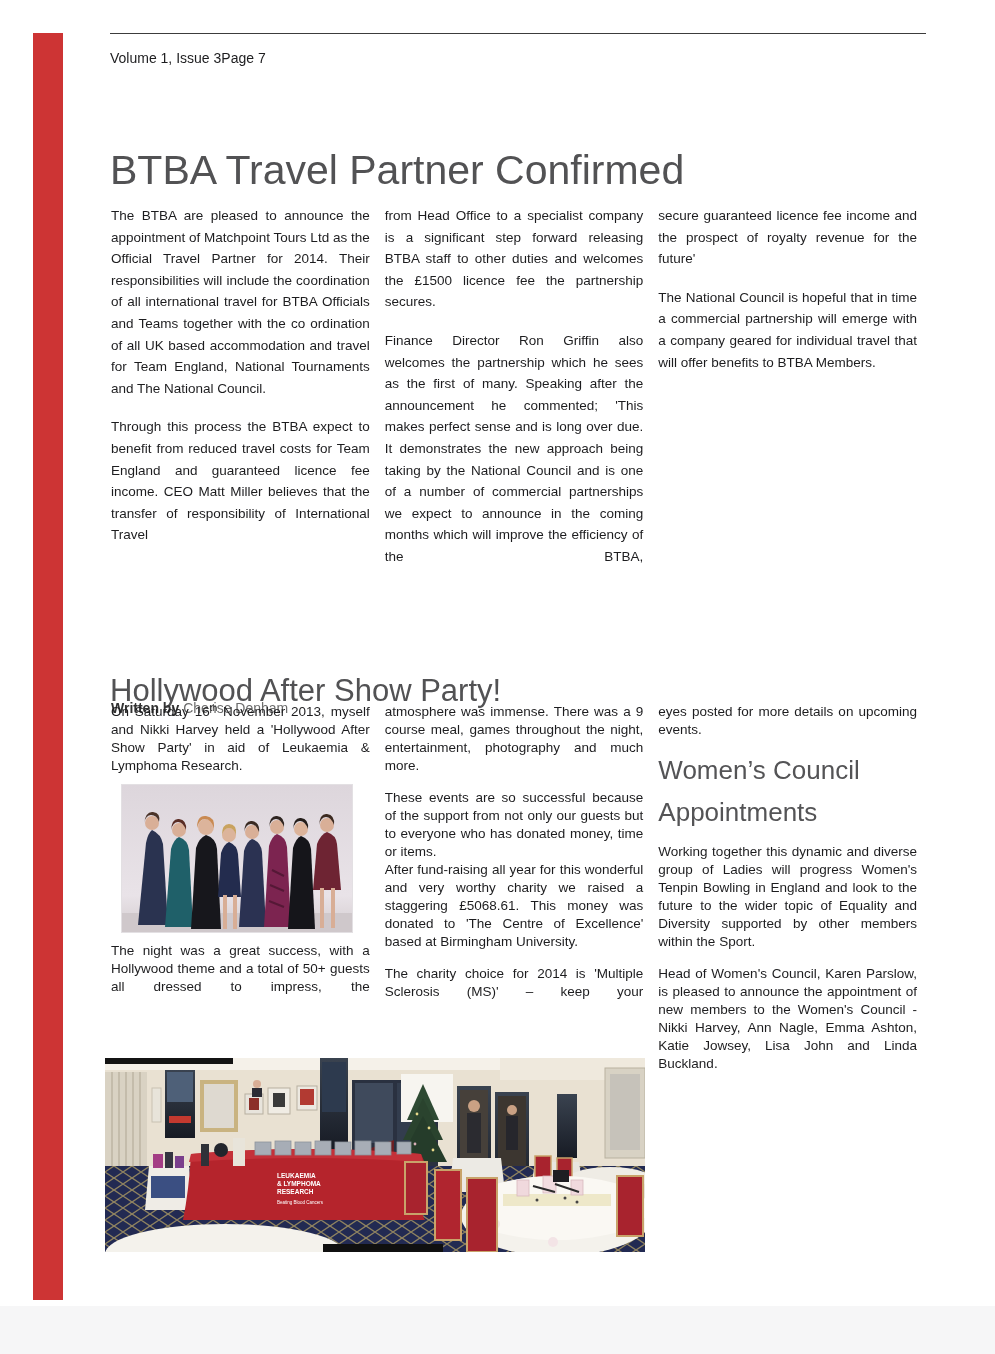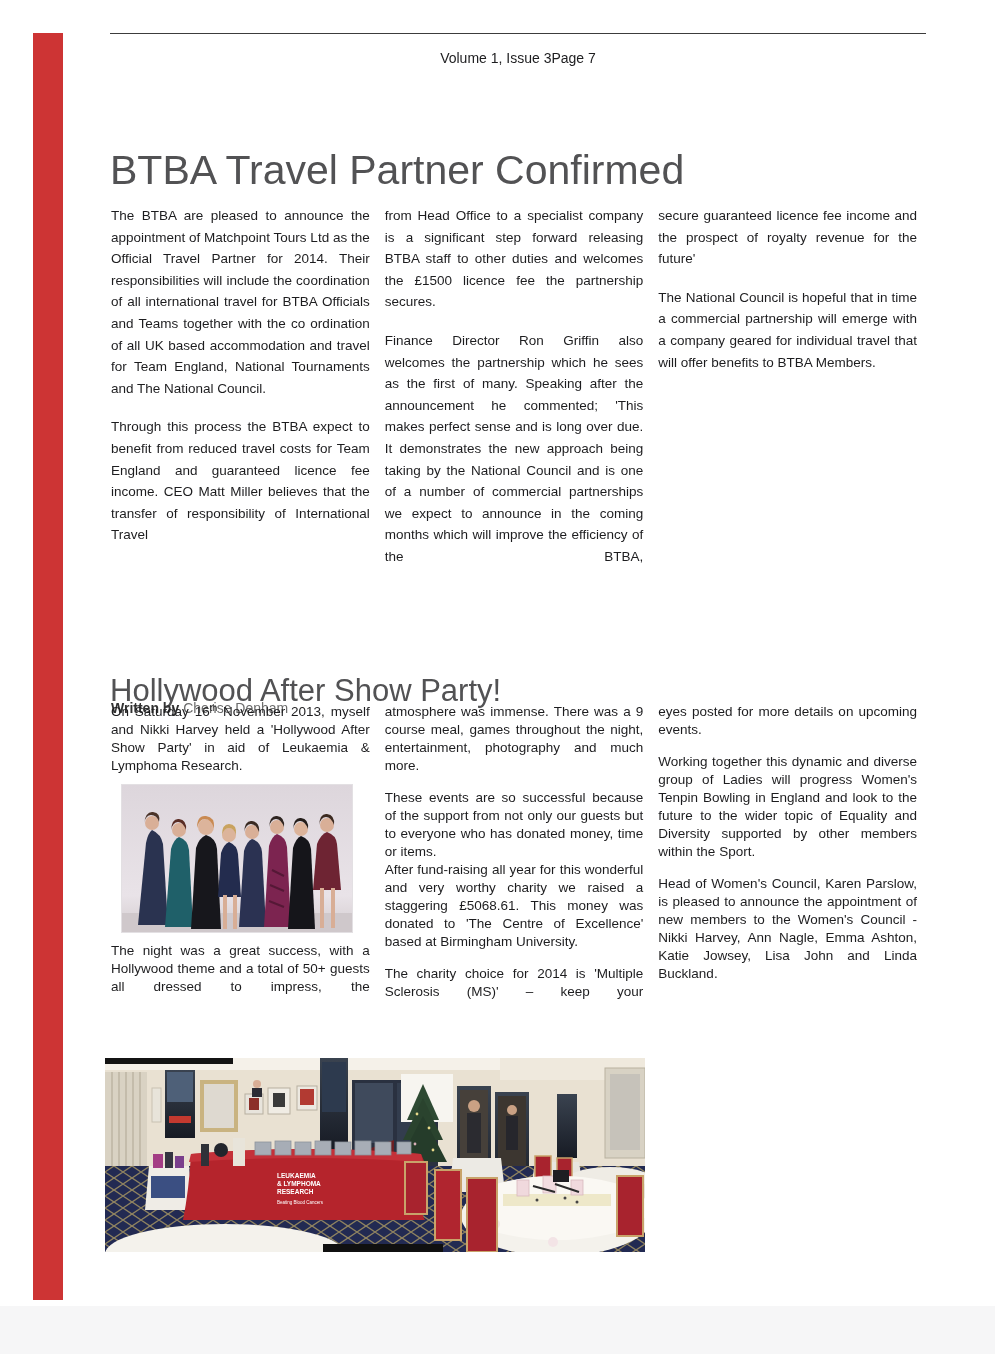--- a/index.html
+++ b/index.html
@@ -18,21 +18,21 @@
   .bottom-strip{
     position:absolute;left:0;top:1306px;width:995px;height:48px;
     background:#f6f6f7;
   }
   .header-rule{
     position:absolute;left:110px;top:33px;width:816px;height:0;
     border-top:1.5px solid #3c3c3c;
   }
   .header-row{
     position:absolute;left:110px;top:50px;width:816px;
-    display:flex;justify-content:center;
+    display:flex;justify-content:flex-start;
     font-size:14px;color:#1d1d1f;
   }
   .a1-title{
     position:absolute;left:110px;top:120px;width:700px;
     font-size:41px;color:#525254;font-weight:400;
   }
   .cols{
     position:absolute;left:111px;width:806px;
     display:flex;gap:15px;
   }
@@ -158,20 +158,24 @@
 
     <div class="col">
       <p>atmosphere was immense. There was a 9 course meal, games throughout the night, entertainment, photography and much more.</p>
       <p>These events are so successful because of the support from not only our guests but to everyone who has donated money, time or items.</p>
       <p class="nogap">After fund-raising all year for this wonderful and very worthy charity we raised a staggering £5068.61. This money was donated to 'The Centre of Excellence' based at Birmingham University.</p>
       <p class="cont">The charity choice for 2014 is 'Multiple Sclerosis (MS)' – keep your</p>
     </div>
 
     <div class="col">
       <p>eyes posted for more details on upcoming events.</p>
+      <h2 class="a3-title">
+        <span>Women’s Council</span><br>
+        <span>Appointments</span>
+      </h2>
       <p>Working together this dynamic and diverse group of Ladies will progress Women's Tenpin Bowling in England and look to the future to the wider topic of Equality and Diversity supported by other members within the Sport.</p>
       <p>Head of Women's Council, Karen Parslow, is pleased to announce the appointment of new members to the Women's Council - Nikki Harvey, Ann Nagle, Emma Ashton, Katie Jowsey, Lisa John and Linda Buckland.</p>
     </div>
   </div>
 
   <svg class="venue-photo" viewBox="0 0 540 194" xmlns="http://www.w3.org/2000/svg">
     <defs>
       <pattern id="carpetPat" width="18" height="12" patternUnits="userSpaceOnUse">
         <rect width="18" height="12" fill="#222a52"></rect>
         <path d="M0,6 L9,0 L18,6 L9,12 Z" fill="none" stroke="#8f835f" stroke-width="1.4"></path>

